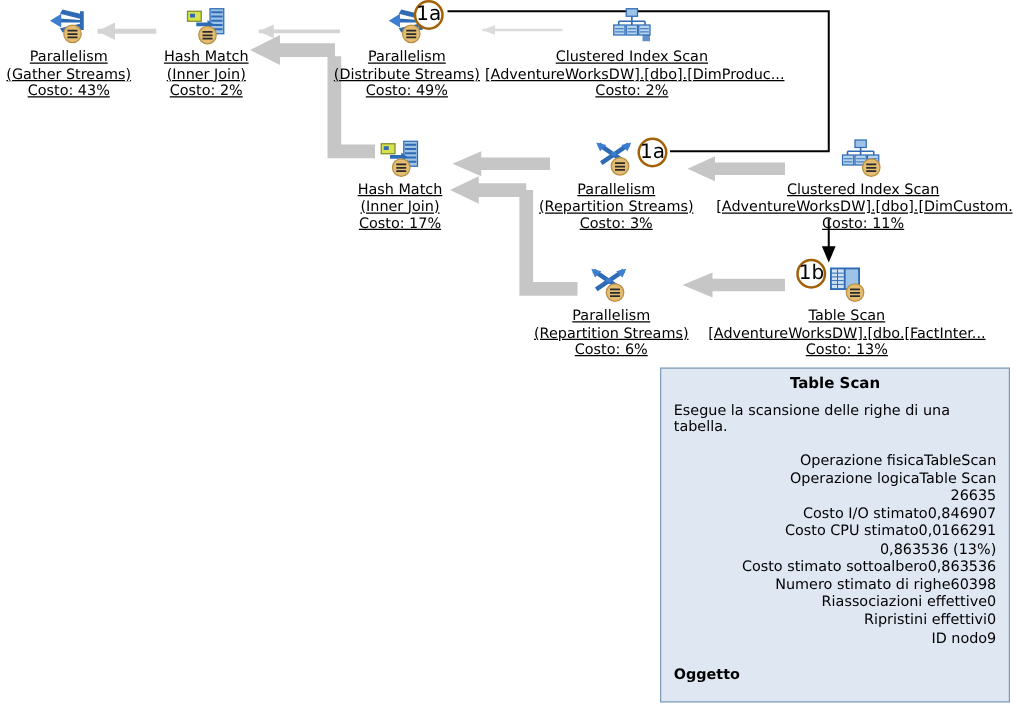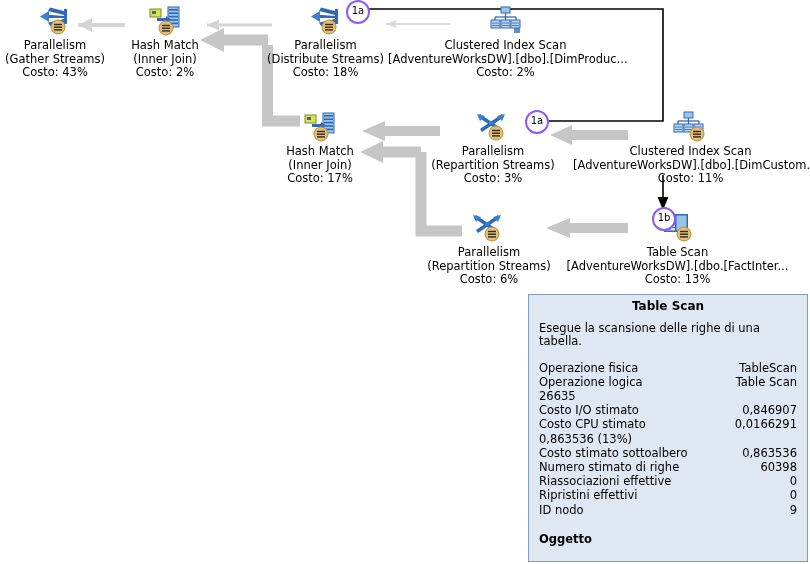--- a/index.html
+++ b/index.html
@@ -40,43 +40,43 @@
   }
   .node .icon-wrap {
     position: relative;
     height: 34px;
     display: flex;
     align-items: center;
     justify-content: center;
   }
   .node .label-block {
     margin-top: 1px;
+    text-decoration: underline;
   }
   .node .lbl {
     display: block;
   }
   
   .op-icon {
     display: block;
   }
   
   .step-badge {
     position: absolute;
     width: 20px;
     height: 20px;
-    border: 2px solid #8b5cf6;
+    border: 2px solid #a16207;
     border-radius: 50%;
     background: #ffffff;
     color: #000000;
-    font-size: 10px;
+    font-size: 16px;
     line-height: 18px;
     text-align: center;
     font-family: "DejaVu Sans", "Liberation Sans", sans-serif;
     z-index: 6;
-    margin-left: 15px;
   }
   
   #tooltip {
     position: absolute;
     left: 528px;
     top: 294px;
     width: 280px;
     height: 268px;
     box-sizing: border-box;
     background: #dfe7f3;
@@ -95,21 +95,21 @@
   }
   #tooltip .tt-desc {
     padding: 6px 10px 0 10px;
   }
   #tooltip .tt-rows {
     margin-top: 12px;
     padding: 0 10px 0 10px;
   }
   #tooltip .tt-row {
     display: flex;
-    justify-content: space-between;
+    justify-content: flex-end;
     line-height: 14.2px;
   }
   #tooltip .tt-row .k { text-align: left; }
   #tooltip .tt-row .v { text-align: right; }
   #tooltip .tt-obj-head {
     font-weight: bold;
     padding: 16px 10px 0 10px;
   }
 </style>
 </head>
@@ -237,21 +237,21 @@
         <g stroke="#2b2b2b" stroke-width="1.4">
           <line x1="17" y1="19.5" x2="25" y2="19.5"></line>
           <line x1="17" y1="22.2" x2="25" y2="22.2"></line>
           <line x1="17" y1="24.9" x2="25" y2="24.9"></line>
         </g>
       </svg>
     </div>
     <div class="label-block">
       <span class="lbl">Parallelism</span>
       <span class="lbl">(Distribute Streams)</span>
-      <span class="lbl">Costo: 18%</span>
+      <span class="lbl">Costo: 49%</span>
     </div>
   </div>
 
   <div class="node" style="left:388px; top:4px; width:235px;">
     <div class="icon-wrap">
       <svg class="op-icon" width="34" height="30" viewBox="0 0 34 30" xmlns="http://www.w3.org/2000/svg">
         <rect x="12" y="1" width="9" height="6" fill="#9dc3e6" stroke="#2f6bb5" stroke-width="1"></rect>
         <g stroke="#2f6bb5" stroke-width="1.3" fill="none">
           <line x1="16.5" y1="7" x2="16.5" y2="11"></line>
           <line x1="6" y1="11" x2="27" y2="11"></line>

